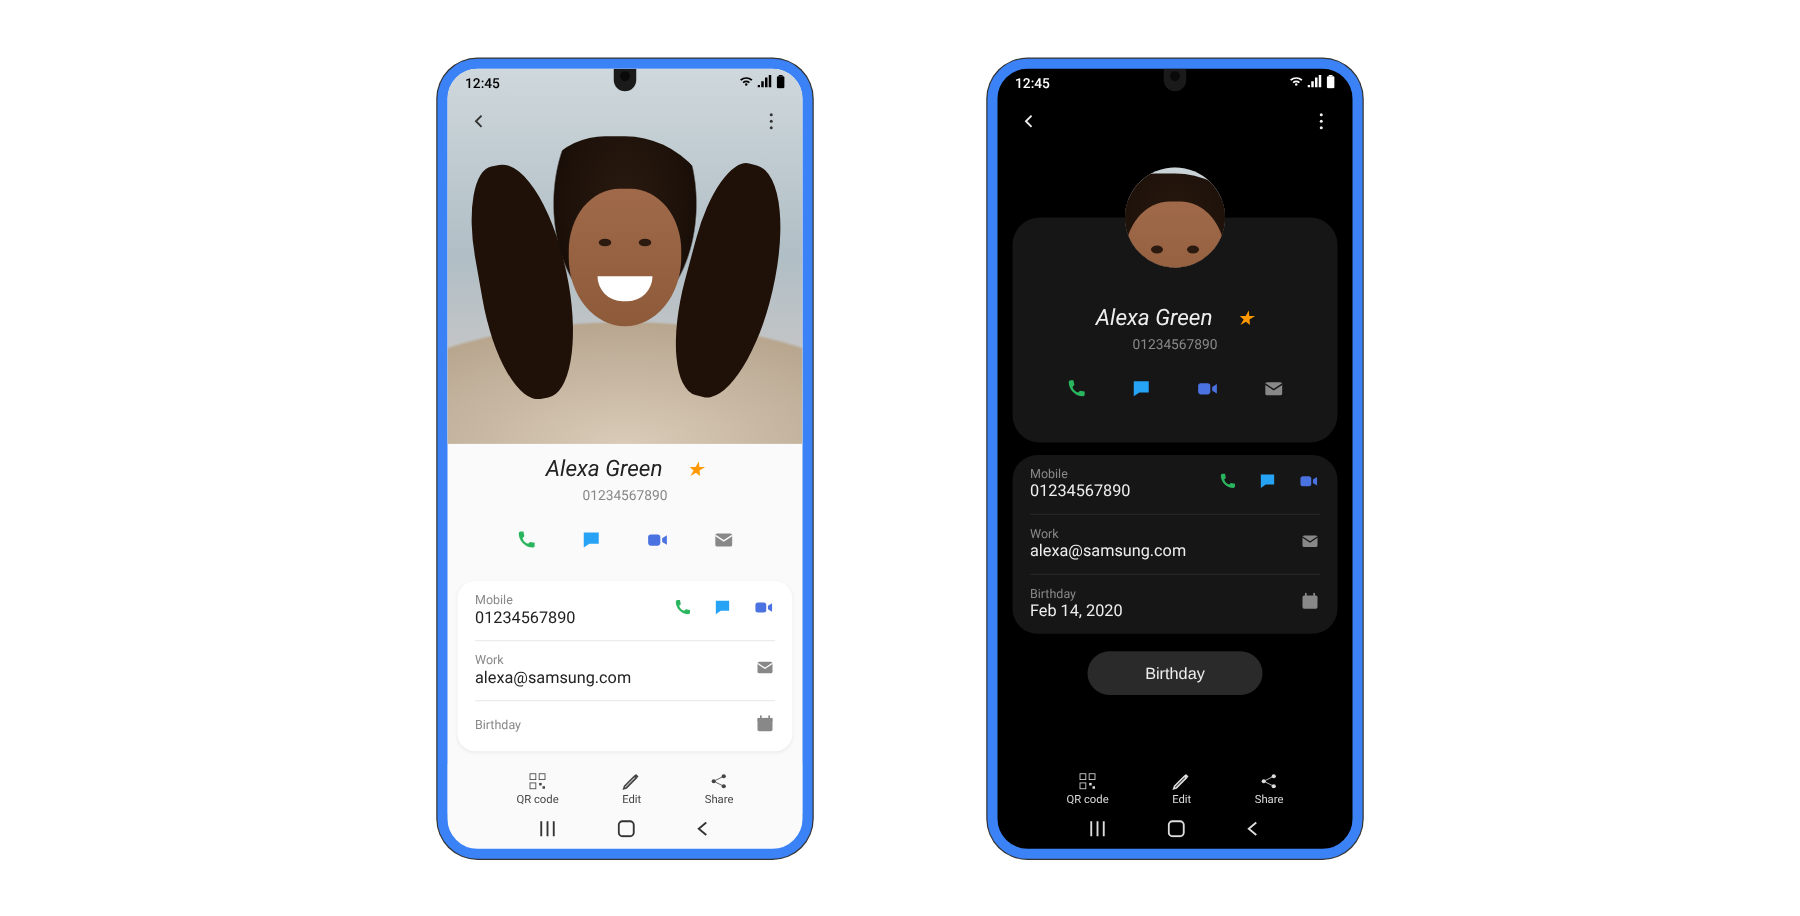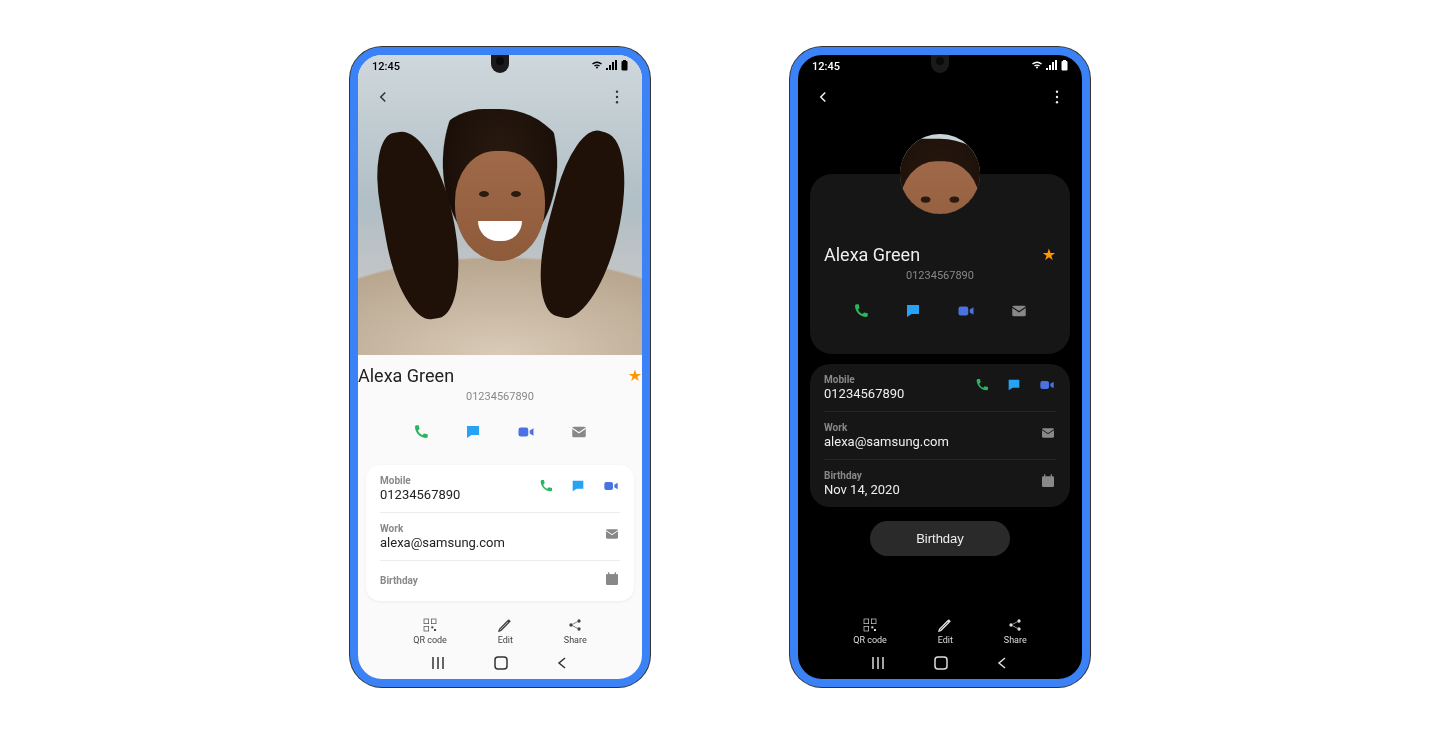--- a/index.html
+++ b/index.html
@@ -118,23 +118,24 @@
     }
     .hair-left{ top:25%; left:9%; transform:rotate(-10deg);}
     .hair-right{ top:25%; right:8%; transform:rotate(15deg);}
 
     .content-light {
       position: absolute;
       top: 290px; left:0; right:0; bottom:0;
       z-index: 20;
     }
     .name-row {
-      display:flex; justify-content:space-between; align-items:center; gap:19px;
+      display:flex; justify-content:center; align-items:center; gap:19px;
       padding:20px 0 4px;
       font-size:18px;
+      font-style:italic;
     }
     .light .name-row{ color:#222; }
     .dark .name-row{ color:#eee; }
     .star { color:#ff9800; font-size:16px; }
     .number-row { text-align:center; font-size:11px; padding-bottom:14px;}
     .light .number-row{ color:#888; }
     .dark .number-row{ color:#888; }
 
     .action-row {
       display:flex; justify-content:center; gap:34px;
@@ -157,21 +158,21 @@
       background:#161616;
       border-radius:20px;
       margin:6px 12px;
       padding:0 14px;
     }
     .row {
       display:flex; justify-content:space-between; align-items:center;
       padding:10px 0;
     }
     .row + .row { border-top:1px solid rgba(128,128,128,0.15); }
-    .row-l .lbl{ font-size:10px;font-weight:bold; }
+    .row-l .lbl{ font-size:10px; }
     .light .row-l .lbl{ color:#888;}
     .dark .row-l .lbl{ color:#888;}
     .row-l .val{ font-size:13px; margin-top:1px;}
     .light .row-l .val{ color:#222;}
     .dark .row-l .val{ color:#eee;}
     .row-r { display:flex; gap:16px; }
 
     
     .bottom-actions{
       position:absolute; left:0; right:0; bottom:28px;
@@ -484,21 +485,21 @@
       <div class="row-r">
         <span class="ic-mail-dark"><svg width="16" height="16" viewBox="0 0 24 24">
               <rect x="3" y="5" width="18" height="14" rx="2" fill="currentColor"></rect>
               <path d="M3 7l9 6 9-6" stroke="#161616" stroke-width="1.5" fill="none"></path>
             </svg></span>
       </div>
     </div>
     <div class="row">
       <div class="row-l">
         <div class="lbl">Birthday</div>
-        <div class="val">Nov 14, 2020</div>
+        <div class="val">Feb 14, 2020</div>
       </div>
       <div class="row-r">
         <span class="ic-mail-dark"><svg width="16" height="16" viewBox="0 0 24 24">
               <rect x="3" y="5" width="18" height="16" rx="2" fill="currentColor"></rect>
               <rect x="6" y="2" width="2" height="5" fill="currentColor"></rect>
               <rect x="16" y="2" width="2" height="5" fill="currentColor"></rect>
             </svg></span>
       </div>
     </div>
   </div>

